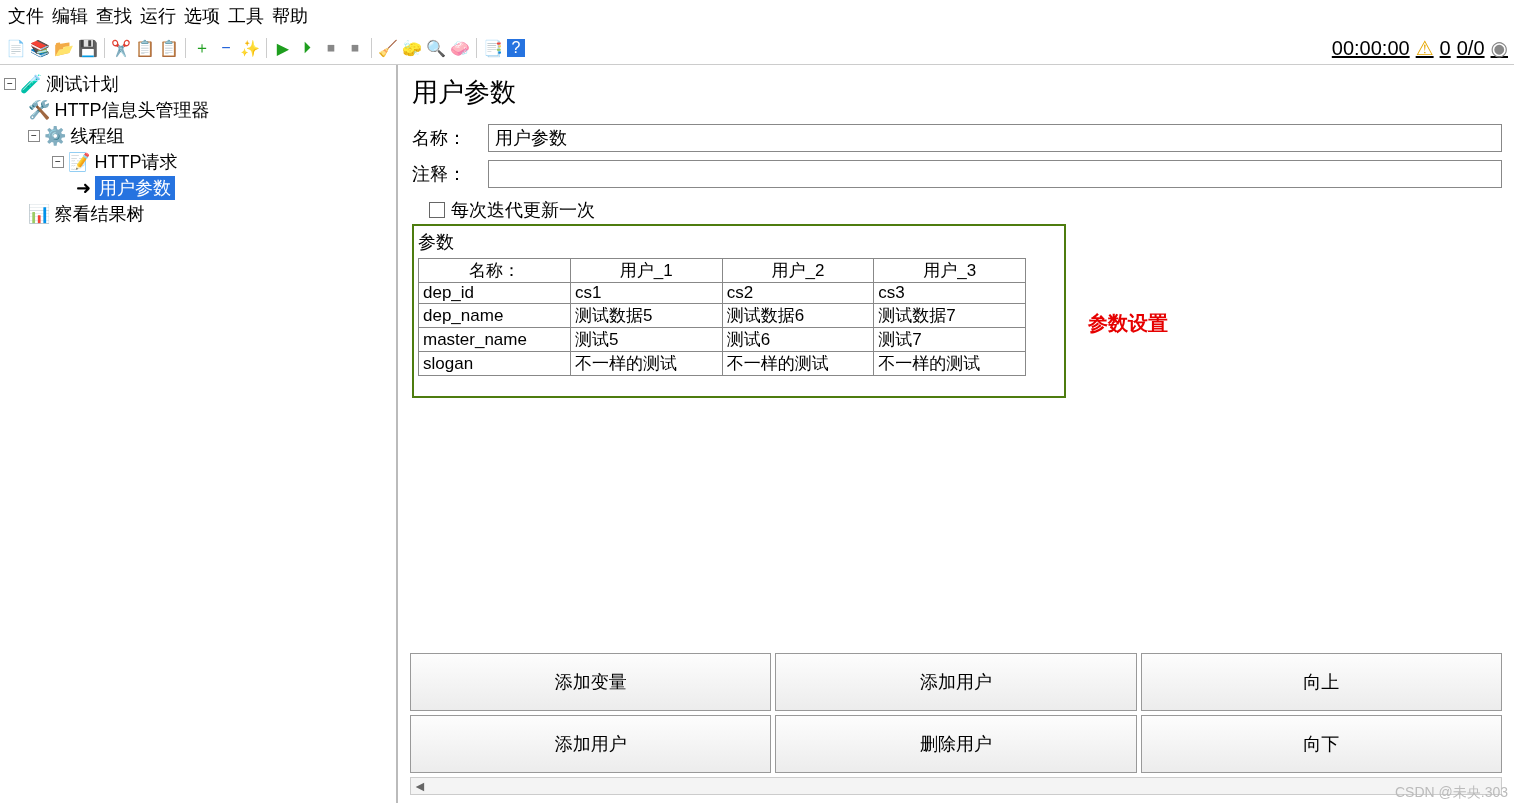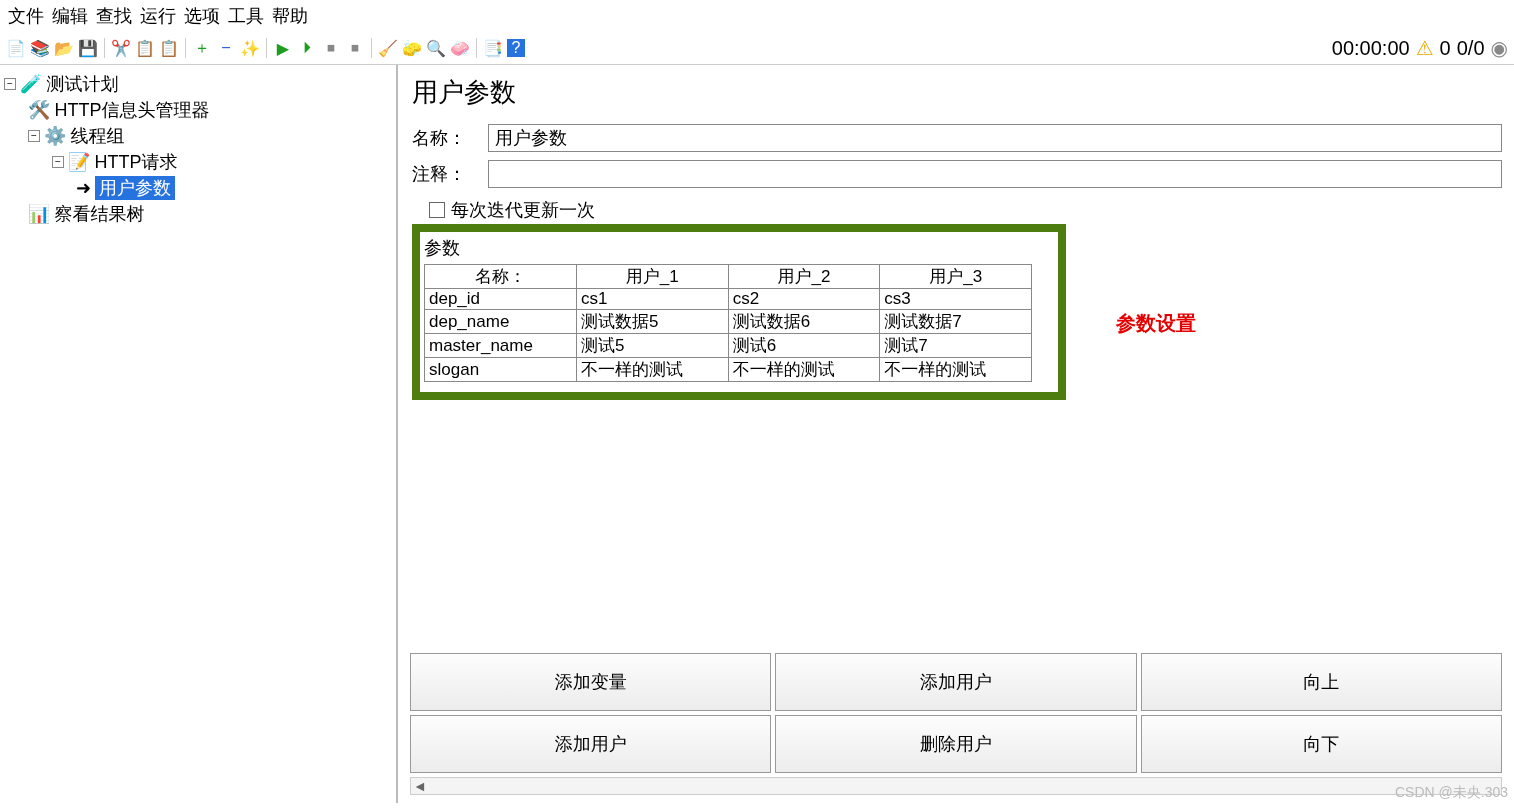--- a/index.html
+++ b/index.html
@@ -4,41 +4,41 @@
 <style>
 * { box-sizing: border-box; margin: 0; padding: 0; }
 body { font-family: "Microsoft YaHei", Arial, sans-serif; font-size: 14px; background: #fff; width: 1514px; height: 808px; overflow: hidden; position: relative; }
 
 .menu-bar { display: flex; gap: 0; padding: 2px 4px; font-size: 18px; }
 .menu-item { padding: 2px 4px; cursor: pointer; }
 
 .toolbar { display: flex; align-items: center; gap: 4px; padding: 4px 6px; border-bottom: 1px solid #ccc; }
 .tool-btn { width: 20px; height: 20px; display: flex; align-items: center; justify-content: center; cursor: pointer; font-size: 16px; }
 .tool-sep { width: 1px; height: 20px; background: #ccc; margin: 0 2px; }
-.status-right { margin-left: auto; display: flex; align-items: center; gap: 6px; font-size: 20px; }
+.status-right { margin-left: auto; display: flex; align-items: center; gap: 6px; font-size: 20px; text-decoration: underline; }
 
 .main { display: flex; height: calc(100% - 70px); }
 .tree-panel { width: 398px; border-right: 2px solid #bbb; padding: 6px 4px; overflow: auto; }
 .tree-node { display: flex; align-items: center; gap: 4px; padding: 1px 0; font-size: 18px; cursor: pointer; }
 .indent1 { padding-left: 24px; }
 .indent2 { padding-left: 48px; }
 .indent3 { padding-left: 72px; }
 .toggle { width: 12px; height: 12px; border: 1px solid #888; display: inline-flex; align-items: center; justify-content: center; font-size: 10px; line-height: 10px; background: #fff; }
 .selected { background: #2673e0; color: #fff; padding: 0 4px; }
 
 .right-panel { flex: 1; display: flex; flex-direction: column; padding: 10px 12px 0 14px; position: relative; overflow: hidden; }
 .panel-title { font-size: 26px; margin-bottom: 14px; }
 .form-row { display: flex; align-items: center; margin-bottom: 8px; }
 .form-label { font-size: 18px; width: 76px; }
 .form-input { flex: 1; border: 1px solid #888; height: 28px; padding: 2px 6px; font-size: 18px; }
 .chk-row { display: flex; align-items: center; gap: 6px; font-size: 18px; margin-top: 2px; padding-left: 17px; }
 .chk { width: 16px; height: 16px; border: 1px solid #666; display: inline-block; }
 
-.red-box { border: 8px solid #4d7c0f; padding: 2px 4px 10px 4px; margin-top: 2px; width: 654px; position: relative; }
-.red-label { position: absolute; left: 704px; top: 88px; color: #e60000; font-size: 20px; font-weight: bold; }
+.red-box { border: 2px solid #4d7c0f; padding: 2px 4px 20px 4px; margin-top: 2px; width: 654px; position: relative; }
+.red-label { position: absolute; left: 676px; top: 88px; color: #e60000; font-size: 20px; font-weight: bold; }
 .params-title { font-size: 18px; margin: 2px 0 4px 0; }
 table.params { border-collapse: collapse; width: 608px; table-layout: fixed; }
 table.params th, table.params td { border: 1px solid #888; font-size: 17px; padding: 0 4px; text-align: left; height: 18px; overflow: hidden; white-space: nowrap; }
 table.params th { text-align: center; font-weight: normal; height: 24px; }
 table.params th:first-child { width: 152px; }
 
 .bottom-btns { position: absolute; bottom: 30px; left: 12px; right: 12px; display: flex; flex-direction: column; gap: 4px; }
 .btn-row { display: flex; gap: 4px; }
 .btn { flex: 1; border: 1px solid #999; background: linear-gradient(#fdfdfd,#ececec); text-align: center; font-size: 18px; padding: 16px 0; cursor: pointer; }
 

